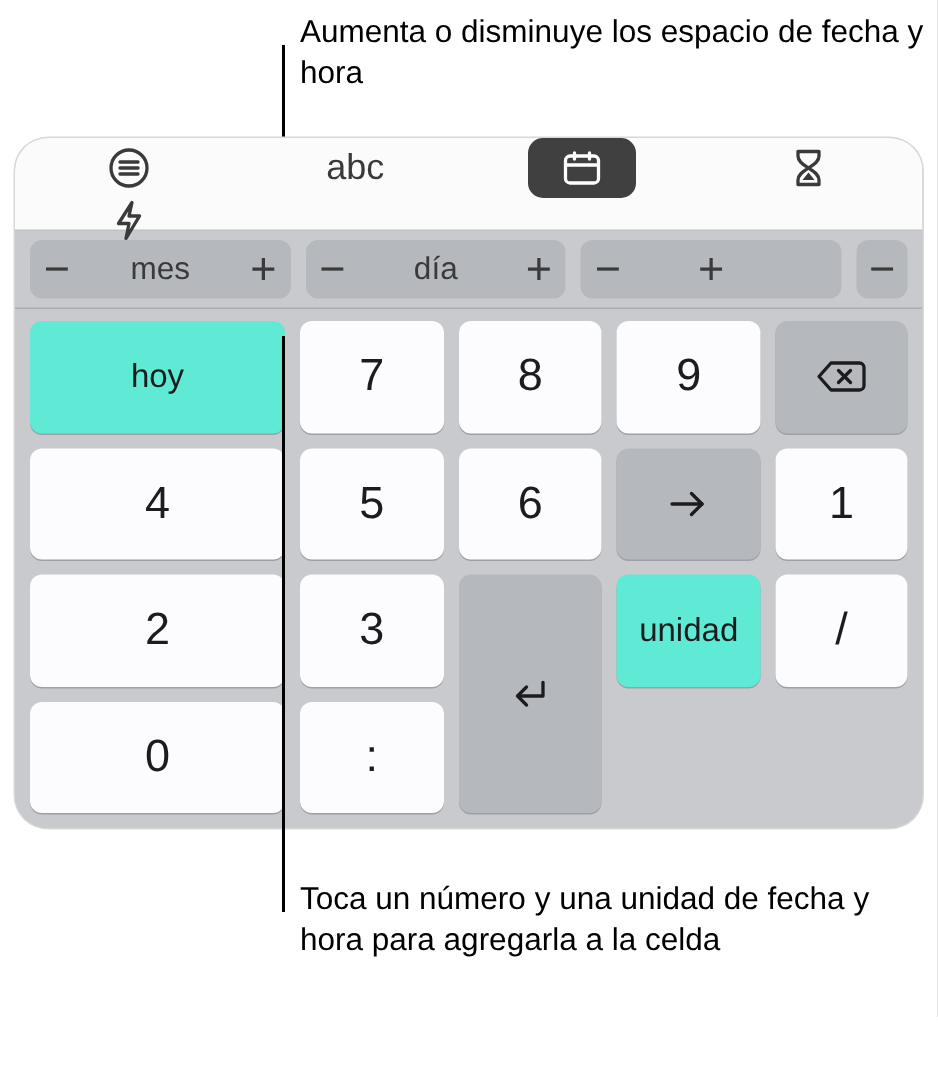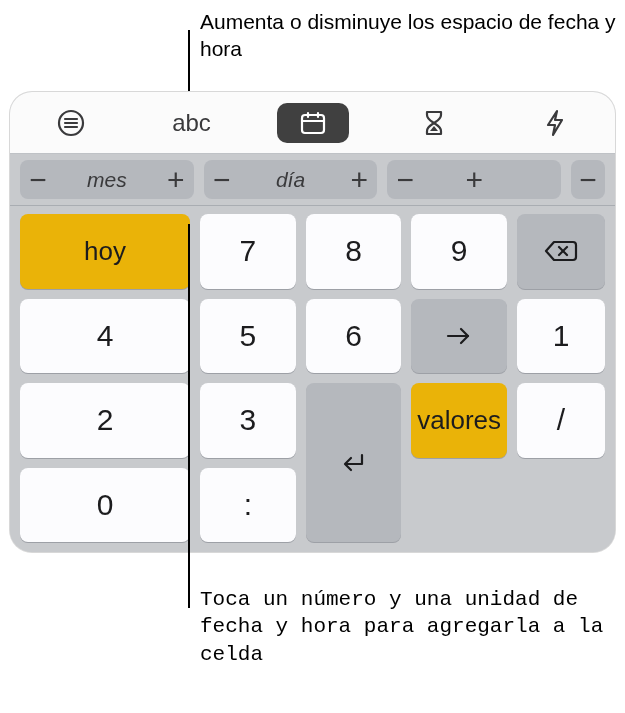--- a/index.html
+++ b/index.html
@@ -1,63 +1,63 @@
 <!DOCTYPE html>
 <html><head>
   <meta charset="utf-8">
   <style>
     * { box-sizing: border-box; margin: 0; padding: 0; font-family: -apple-system, "Helvetica Neue", Arial, sans-serif; }
     body { width: 625px; height: 713px; background: #fff; position: relative; }
 
     .callout-top { position: absolute; left: 200px; top: 8px; font-size: 21px; line-height: 1.3; color: #000; }
-    .callout-bottom { position: absolute; left: 200px; top: 586px; font-size: 21px; line-height: 1.3; color: #000; font-family: Liberation Mono, monospace; }
+    .callout-bottom { position: absolute; left: 200px; top: 586px; font-size: 21px; line-height: 1.3; color: #000; }
 
     .callout-line-top { position: absolute; left: 188px; top: 30px; width: 2px; height: 158px; background: #000; }
     .callout-line-bottom { position: absolute; left: 188px; top: 224px; width: 2px; height: 384px; background: #000; }
 
     .keyboard-wrap {
       position: absolute; left: 10px; top: 92px; width: 605px; height: 460px;
       border-radius: 22px; overflow: hidden; box-shadow: 0 0 0 1px #d8d8d8;
       background: #c8cacd;
     }
 
     .top-tabs {
       height: 62px; background: #fbfbfb;
-      display: grid; grid-template-columns: repeat(5, 1fr);
+      display: grid; grid-template-columns: repeat(4, 1fr);
       align-items: center; border-bottom: 1px solid #bfc2c6;
     }
     .tab { text-align: center; font-size: 24px; color: #3a3a3c; cursor: pointer; height: 100%; display: flex; align-items: center; justify-content: center; }
     .tab.active { background: transparent; }
     .tab-pill { background: #404040; color: #fff; padding: 7px 22px; border-radius: 10px; display: inline-flex; align-items: center; justify-content: center; }
 
     .switch-row {
       height: 52px; background: #c8cacd; display: flex; gap: 10px; padding: 6px 10px 6px 10px;
       border-bottom: 1px solid #a9adb2;
     }
     .switch-btn {
       flex: 1; background: #b5b8bd; border-radius: 8px; display: grid;
       grid-template-columns: 36px 1fr 36px; align-items: center;
       font-size: 21px; color: #3a3a3c;
     }
     .switch-btn.partial { flex: 0 0 34px; grid-template-columns: 1fr; }
     .switch-pm { font-size: 30px; font-weight: 300; text-align: center; line-height: 1; }
-    .switch-label { text-align: center; font-style: italic; }
+    .switch-label { text-align: center; }
 
     .grid {
       height: 346px; background: #c8cacd; padding: 8px 10px 10px 10px;
       display: grid; grid-template-columns: 170px 1fr 1fr 1fr 88px; grid-template-rows: repeat(4, 1fr);
       gap: 10px;
     }
 
     .key {
       background: #fcfcfe; border-radius: 8px; box-shadow: 0 1px 0 #9da0a6;
       display: flex; align-items: center; justify-content: center;
       font-size: 30px; color: #1c1c1e; cursor: pointer;
     }
-    .key.word { background: #eab308; font-size: 26px; }
+    .key.word { background: #5eead4; font-size: 22px; }
     .key.sym { font-size: 30px; }
     .key.gray { background: #b5b8bd; }
     .key.return { grid-row: span 2; font-size: 30px; }
 
     svg { display: block; }
     .icon-stroke { fill: none; stroke: currentColor; stroke-width: 2.2; stroke-linecap: round; stroke-linejoin: round; }
     .icon-fill { fill: currentColor; }
 
     .tab svg, .tab .glyph { color: #3a3a3c; }
     .tab.active svg { color: #fff; }
@@ -154,21 +154,21 @@
     <div class="key">1</div>
     <div class="key">2</div>
     <div class="key">3</div>
     <div class="key gray return">
       <svg width="30" height="24" viewBox="0 0 30 24">
         <path d="M24 4 V13 H8" class="icon-stroke"></path>
         <polyline points="13,7 7,13 13,19" class="icon-stroke"></polyline>
       </svg>
     </div>
 
-    <div class="key word">valores</div>
+    <div class="key word">unidad</div>
     <div class="key sym">/</div>
     <div class="key">0</div>
     <div class="key sym">:</div>
   </div>
 
 </div>
 
 <div class="callout-line-bottom"></div>
 <div class="callout-bottom">Toca un número y una unidad de fecha y hora para agregarla a la celda</div>
 

